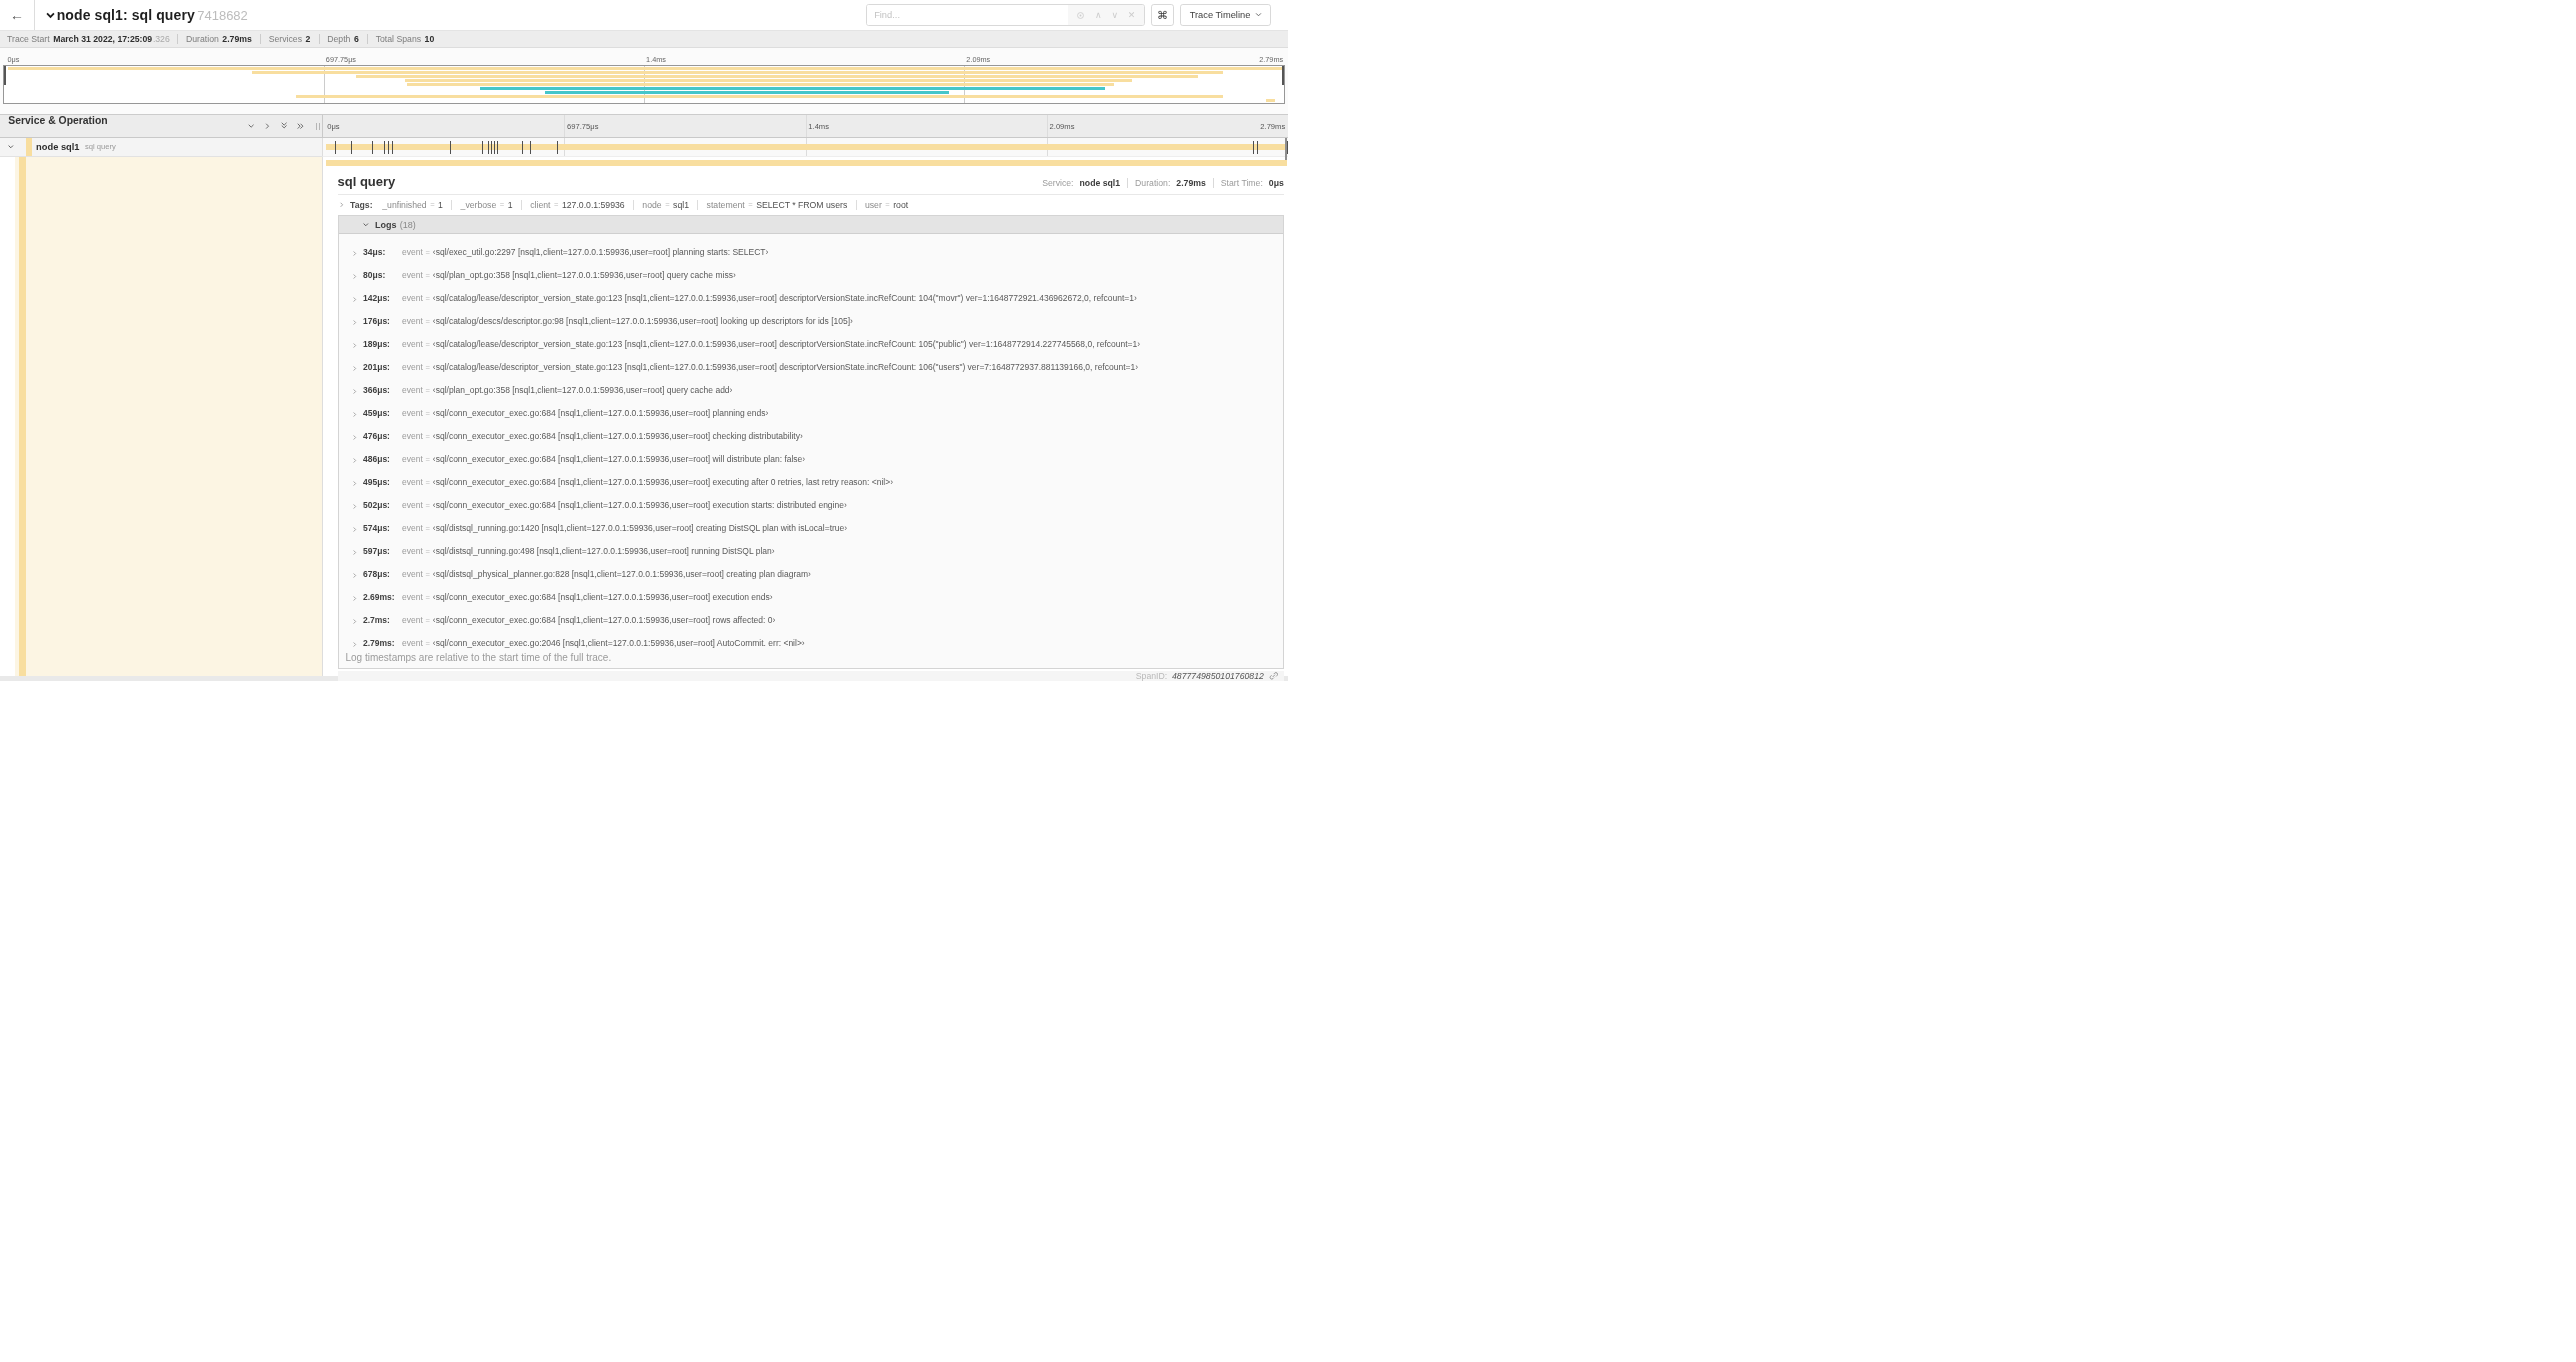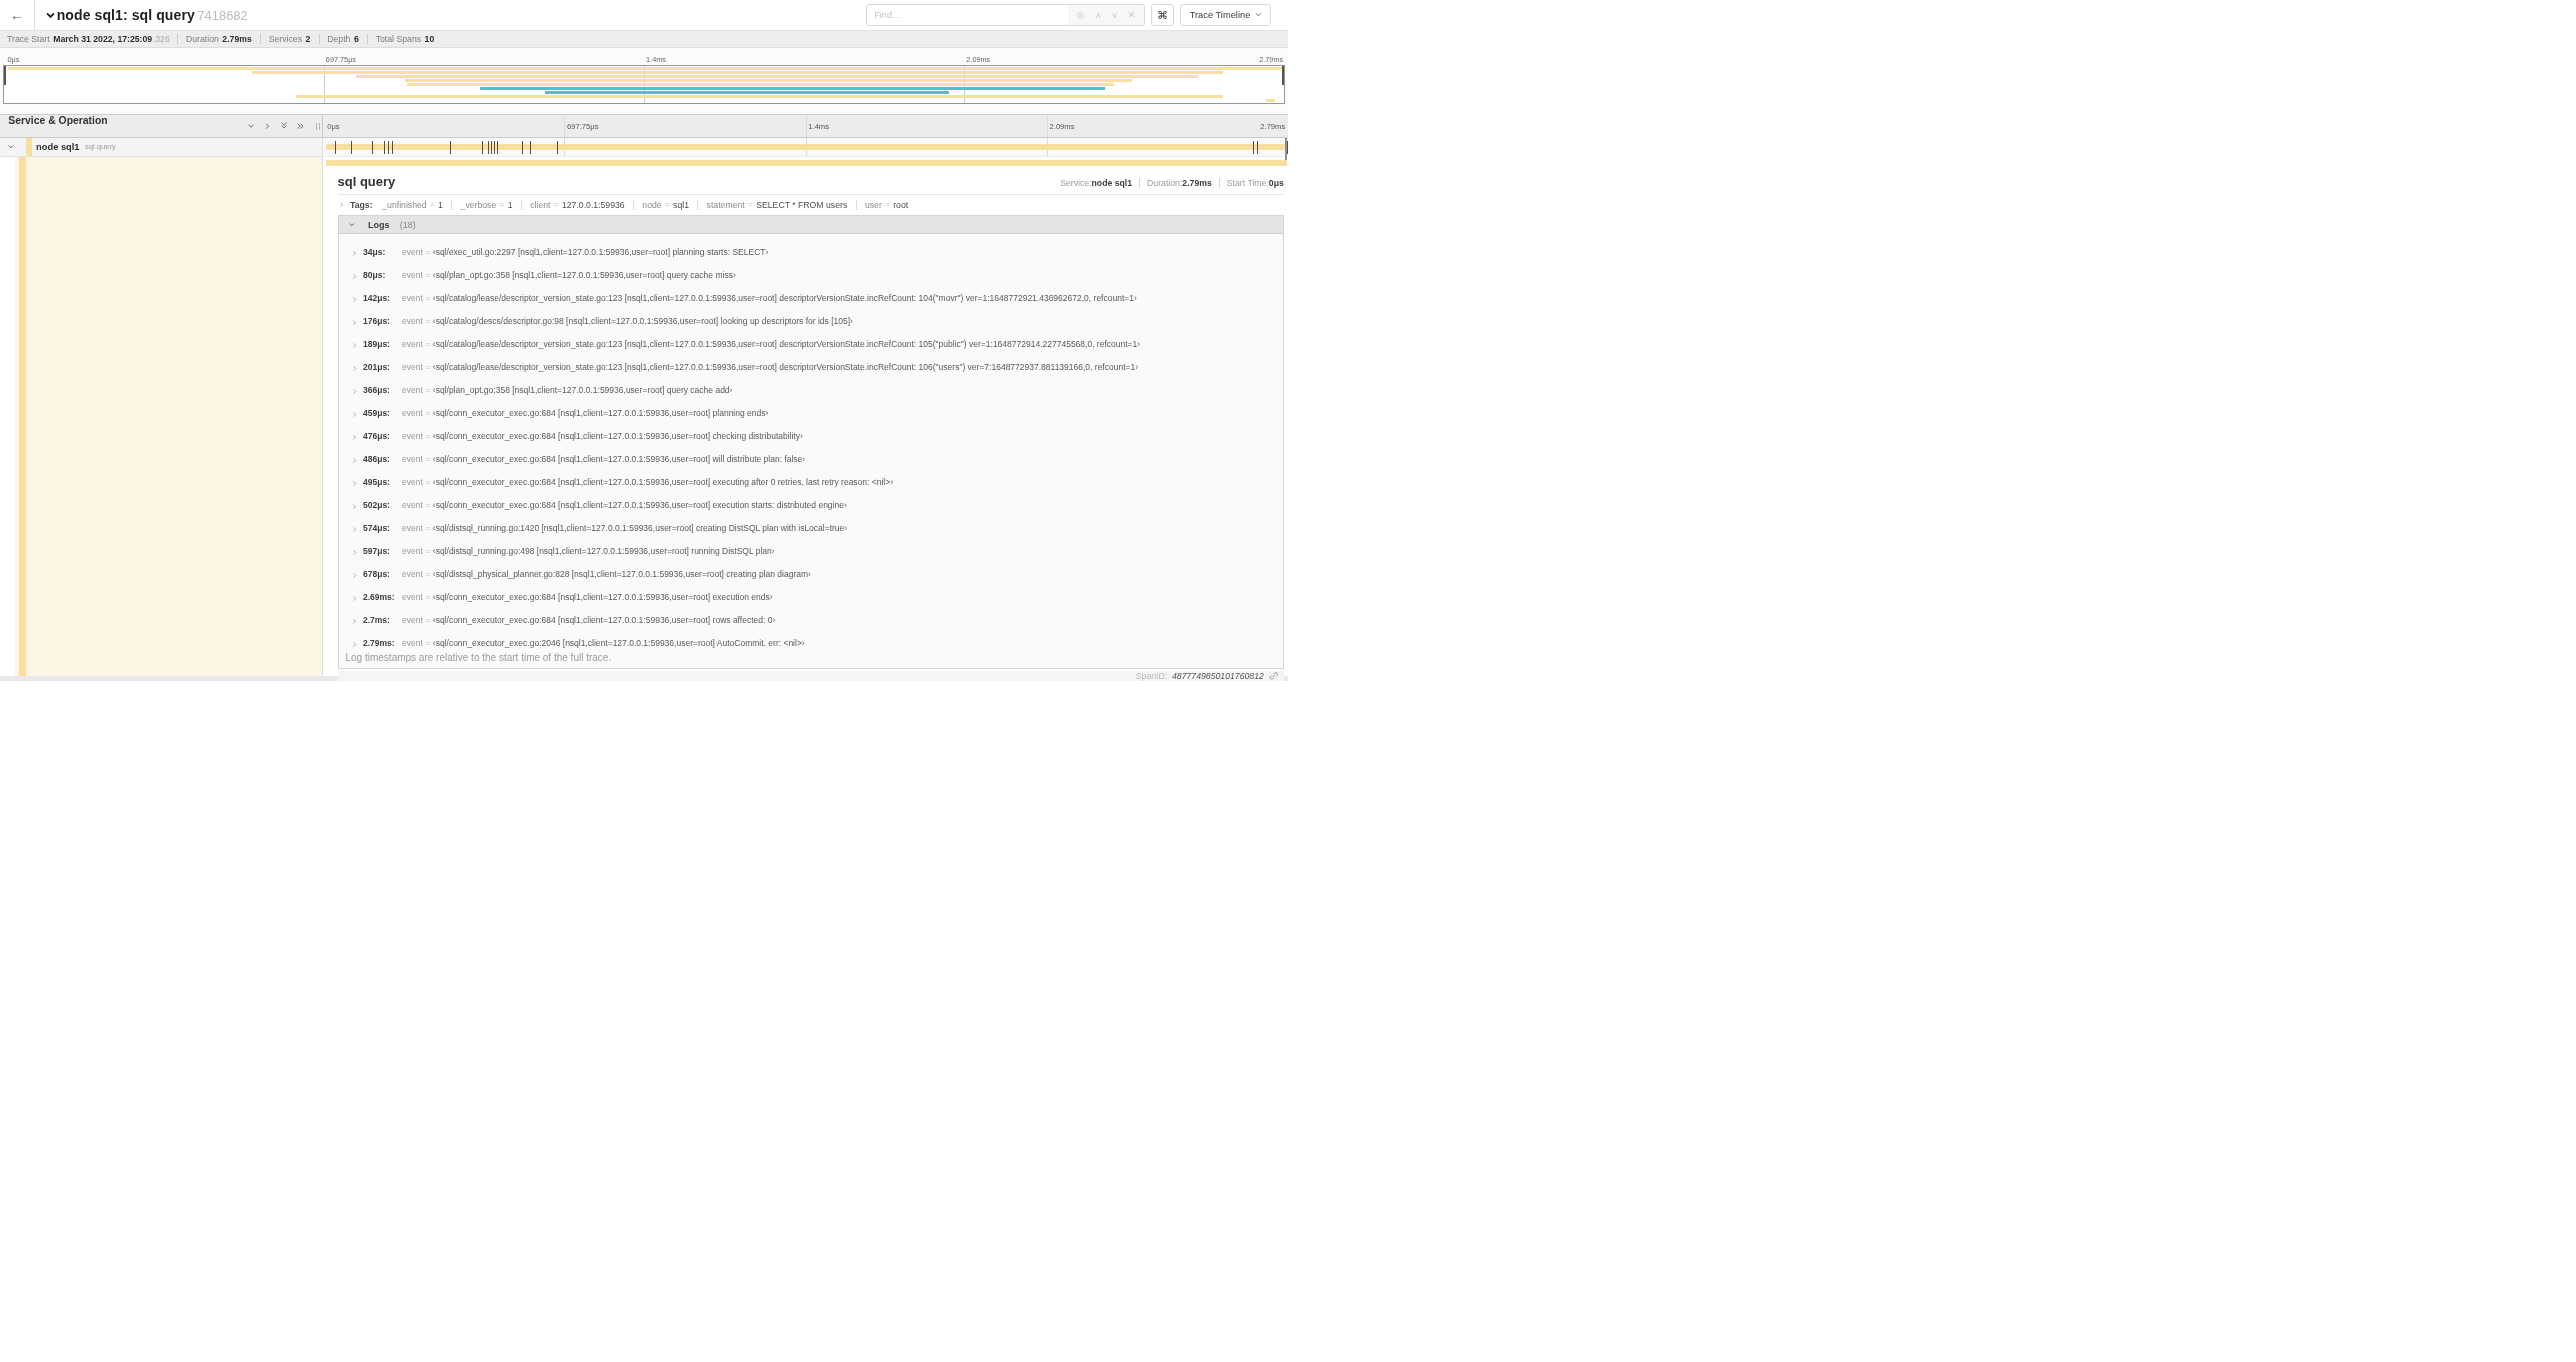--- a/index.html
+++ b/index.html
@@ -77,35 +77,35 @@
   .detailrow { flex:1; display:flex; min-height:0; }
   .dr-left { width:322px; flex:0 0 auto; background:#fff; position:relative; }
   .dr-cream { position:absolute; left:15.2px; right:0; top:0; bottom:0; background:#fcf5e3; }
   .dr-strip { position:absolute; left:18.7px; top:0; bottom:0; width:7px; background:#f8de9f; }
   .dr-right { flex:1; background:#fff; border-left:0.7px solid #ddd; position:relative; display:flex; flex-direction:column; min-width:0; }
   .dr-bar { margin-top:2.8px; height:6.6px; background:#f8de9f; margin-left:0.3%; margin-right:0.15%; }
   .dr-content { padding:0 4.2px 0 14.5px; display:flex; flex-direction:column; flex:1; min-height:0; }
   .d-headrow { display:flex; align-items:flex-end; justify-content:space-between; margin-top:7.6px; }
   .d-op { font-size:13px; font-weight:700; color:#333; }
   .d-summary { display:flex; align-items:center; font-size:8.7px; padding-bottom:1.4px; }
-  .sum-item { display:flex; gap:0; white-space:nowrap; }
+  .sum-item { display:flex; gap:6px; white-space:nowrap; }
   .sum-item + .sum-item { border-left:0.7px solid #d9d9d9; margin-left:7px; padding-left:7px; }
   .sum-l { color:#9b9b9b; }
   .sum-v { color:#3d3d3d; font-weight:700; }
   .d-hr { border:none; border-top:0.7px solid #e8e8e8; margin:4.8px 0 4.8px 0; }
   .d-tags { display:flex; align-items:center; font-size:8.7px; height:16.6px; cursor:pointer; }
   .d-tags .tchev { color:#999; display:flex; margin-right:5.5px; }
   .tags-lbl { font-weight:700; color:#4d4d4d; margin-right:9.7px; }
   .tag { display:flex; align-items:center; gap:3.5px; white-space:nowrap; }
   .tag + .tag { border-left:0.7px solid #ddd; margin-left:8.3px; padding-left:8.3px; }
   .tk { color:#8a8a8a; }
   .teq { color:#bbb; font-size:7.6px; }
   .tv { color:#4f4f4f; }
   .logsbox { margin-top:5.5px; border:0.7px solid #d4d4d4; background:#fafafa; display:flex; flex-direction:column; }
-  .logshead { height:18px; background:#e4e4e4; border-bottom:0.7px solid #cfcfcf; display:flex; align-items:center; padding-left:9px; gap:13px; cursor:pointer; }
+  .logshead { height:18px; background:#e4e4e4; border-bottom:0.7px solid #cfcfcf; display:flex; align-items:center; padding-left:23px; gap:6px; cursor:pointer; }
   .logshead .lchev { color:#555; display:flex; }
   .logs-lbl { font-size:9px; font-weight:700; color:#3f3f3f; }
   .logs-count { font-size:9px; color:#888; margin-left:-2.8px; }
   .logrows { }
   .logrow { height:23px; display:flex; align-items:flex-end; padding-left:12px; font-size:8.5px; white-space:nowrap; overflow:hidden; cursor:pointer; }
   .logrow .rchev { color:#999; display:flex; margin-right:5.5px; flex:0 0 auto; }
   .ltime { font-weight:700; color:#3f3f3f; min-width:39px; flex:0 0 auto; }
   .lfield { color:#999; margin-right:2.8px; }
   .leq { color:#bbb; font-size:7.6px; margin-right:2.8px; }
   .lval { color:#595959; overflow:hidden; text-overflow:ellipsis;margin-top:43px; }

